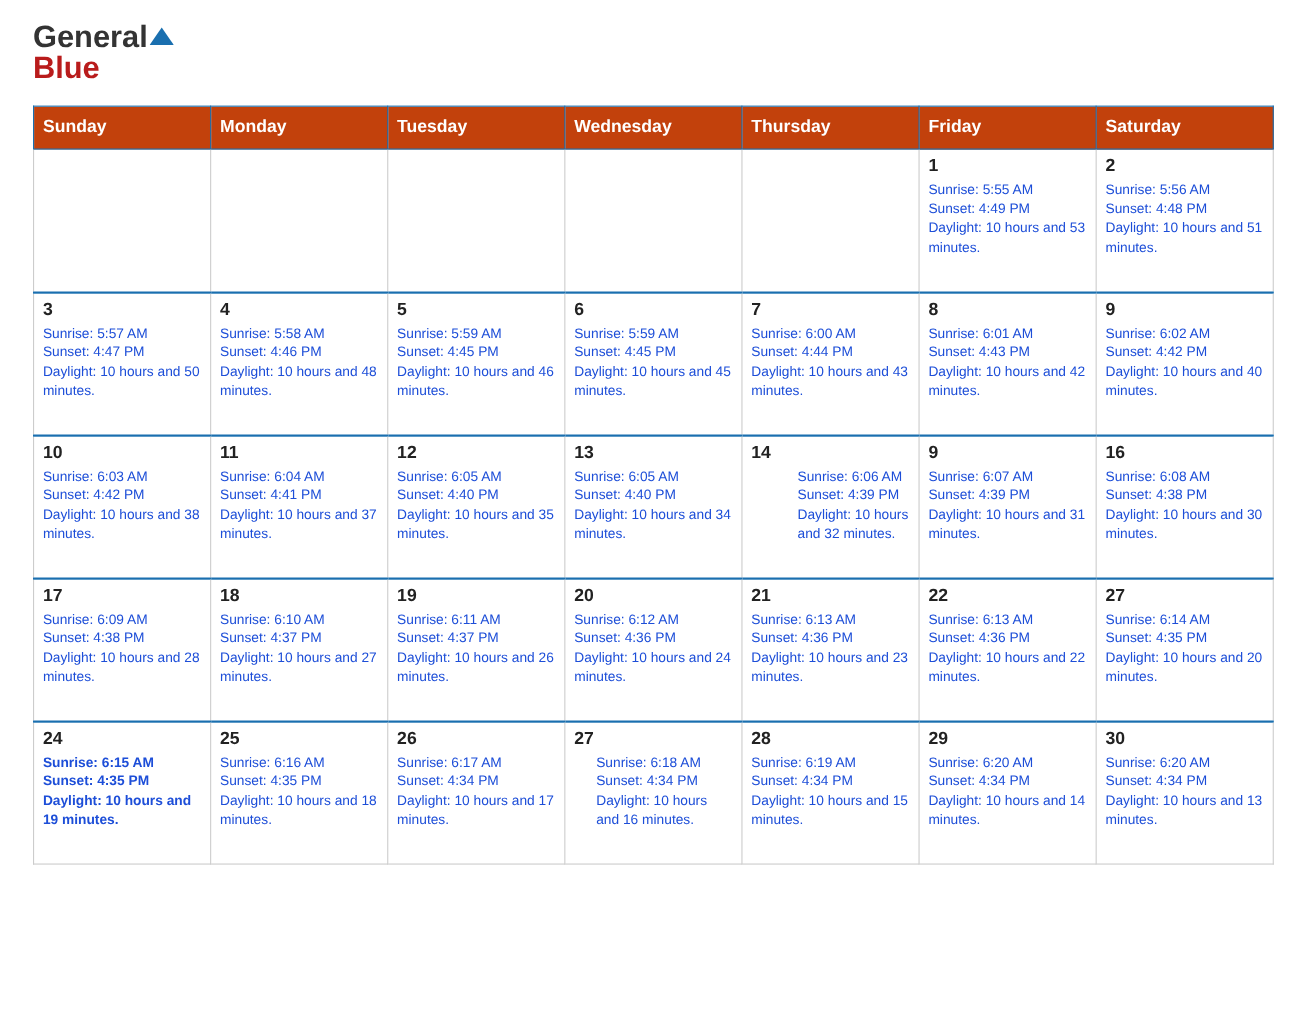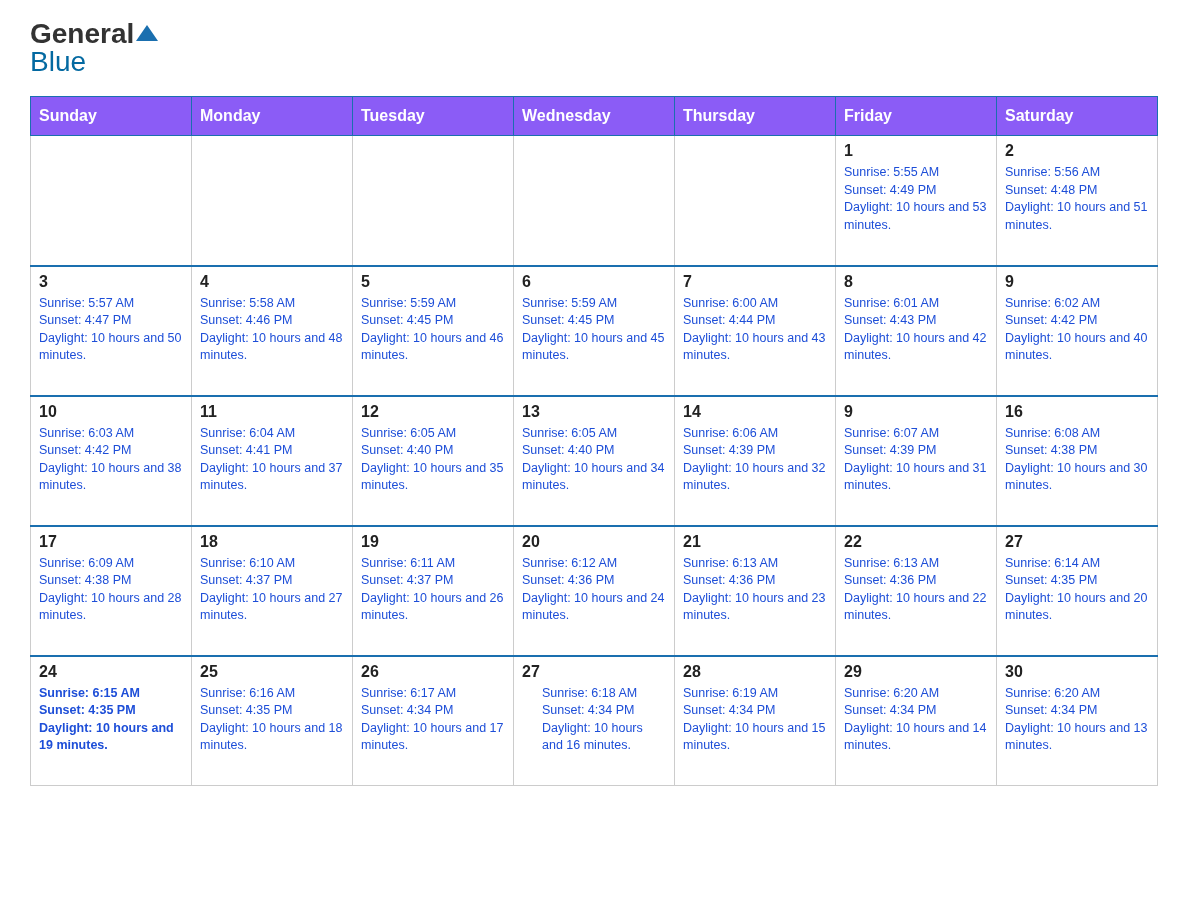--- a/index.html
+++ b/index.html
@@ -22,22 +22,22 @@
       align-items: flex-start;
     }
     .logo-general {
       font-size: 28px;
       font-weight: bold;
       color: #333;
       line-height: 1;
     }
     .logo-blue {
       font-size: 28px;
-      font-weight: normal;
-      color: #0369a1;
+      font-weight: bold;
+      color: #b91c1c;
       line-height: 1;
     }
     .logo-line1 {
       display: flex;
       align-items: flex-start;
     }
     .title-section {
       text-align: right;
     }
     .month-title {
@@ -49,21 +49,21 @@
     .location-title {
       font-size: 22px;
       color: #444;
       margin-top: 5px;
     }
     .calendar {
       width: 100%;
       border-collapse: collapse;
     }
     .calendar th {
-      background-color: #8b5cf6;
+      background-color: #c2410c;
       color: #fff;
       padding: 10px 8px;
       text-align: left;
       font-size: 16px;
       font-weight: bold;
       border: 1px solid #1a6faf;
     }
     .calendar td {
       border: 1px solid #ccc;
       vertical-align: top;
@@ -206,21 +206,21 @@
 Daylight: 10 hours and 35 minutes.</div>
         </td>
         <td>
           <span class="day-number">13</span>
           <div class="day-info" style="white-space: pre-line;">Sunrise: 6:05 AM
 Sunset: 4:40 PM
 Daylight: 10 hours and 34 minutes.</div>
         </td>
         <td>
           <span class="day-number">14</span>
-          <div class="day-info" style="white-space: pre-line;">Sunrise: 6:06 AM
+          <div class="day-info" style="white-space: pre-line; margin-left: 42px;">Sunrise: 6:06 AM
 Sunset: 4:39 PM
 Daylight: 10 hours and 32 minutes.</div>
         </td>
         <td>
           <span class="day-number">9</span>
           <div class="day-info" style="white-space: pre-line;">Sunrise: 6:07 AM
 Sunset: 4:39 PM
 Daylight: 10 hours and 31 minutes.</div>
         </td>
         <td>

